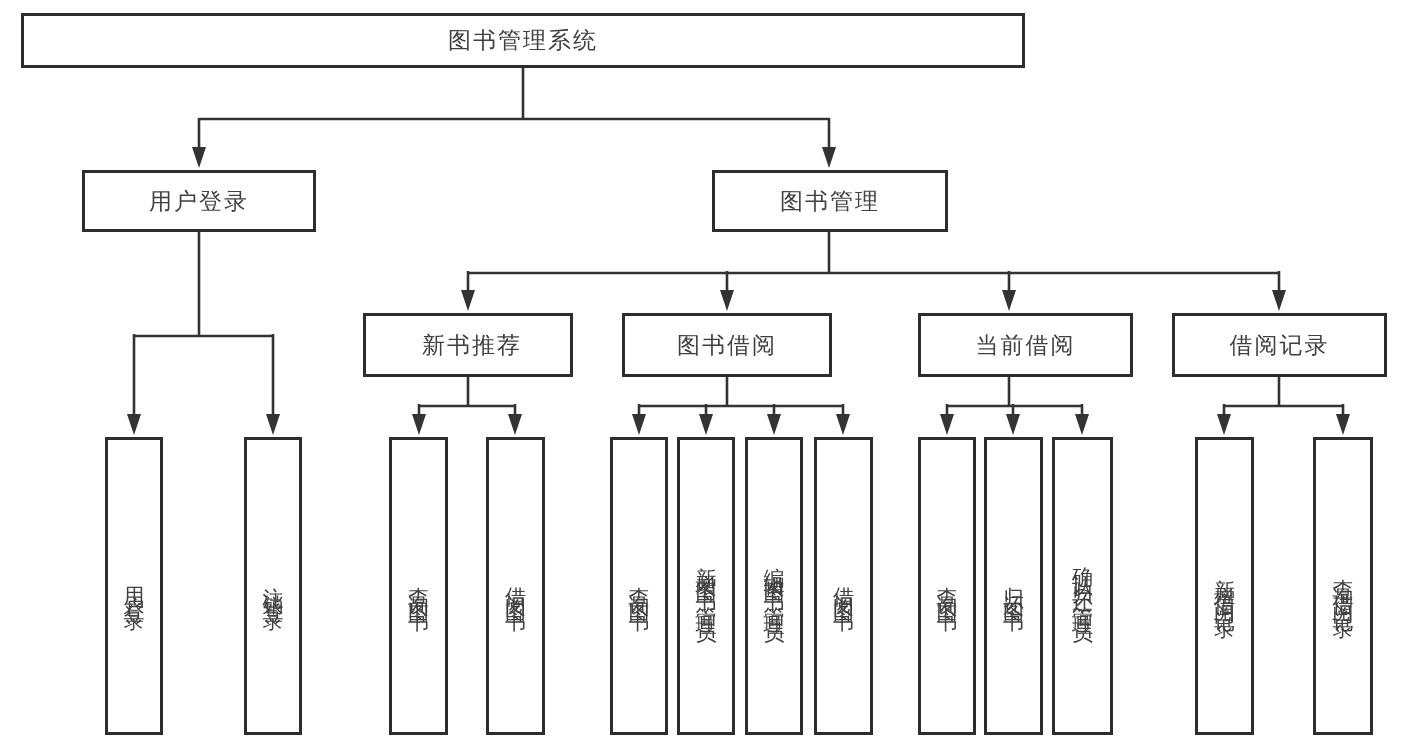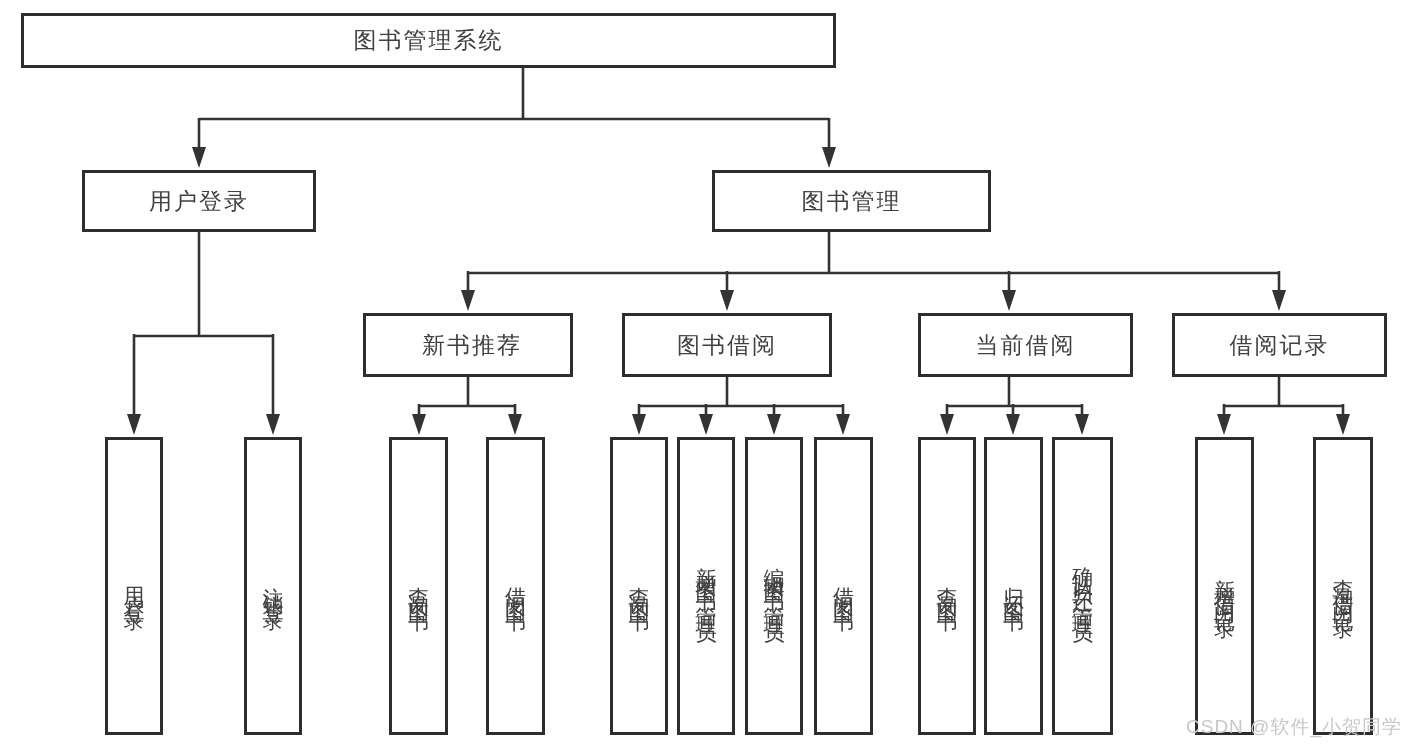--- a/index.html
+++ b/index.html
@@ -95,28 +95,28 @@
     <polygon points="1082,435 1075,414 1089,414"></polygon>
 
     <path d="M1279 377 V406"></path>
     <path d="M1224 406 H1343"></path>
     <path d="M1224 404 V418"></path>
     <path d="M1343 404 V418"></path>
     <polygon points="1224,435 1217,414 1231,414"></polygon>
     <polygon points="1343,435 1336,414 1350,414"></polygon>
   </svg>
 
-  <div class="node h" style="left:21px;top:13px;width:815px;height:55px;">
+  <div class="node h" style="left:21px;top:13px;width:1004px;height:55px;">
     <span>图书管理系统</span>
   </div>
 
   <div class="node h" style="left:82px;top:170px;width:234px;height:62px;">
     <span>用户登录</span>
   </div>
-  <div class="node h" style="left:712px;top:170px;width:279px;height:62px;font-family:Liberation Serif, serif;">
+  <div class="node h" style="left:712px;top:170px;width:236px;height:62px;font-family:Liberation Serif, serif;">
     <span>图书管理</span>
   </div>
 
   <div class="node h" style="left:363px;top:313px;width:210px;height:64px;padding-left:8px;">
     <span>新书推荐</span>
   </div>
   <div class="node h" style="left:622px;top:313px;width:210px;height:64px;">
     <span>图书借阅</span>
   </div>
   <div class="node h" style="left:902px;top:313px;width:215px;height:64px;margin-left:16px;">
@@ -163,14 +163,13 @@
     <span>确认归还（管理员）</span>
   </div>
 
   <div class="node v" style="left:1195px;top:437px;width:59px;height:298px;">
     <span>新增借阅记录</span>
   </div>
   <div class="node v" style="left:1313px;top:437px;width:60px;height:298px;">
     <span>查询借阅记录</span>
   </div>
 
-  <div class="watermark">CSDN @软件_小贺同学</div>
 </div>
 
 </body></html>

